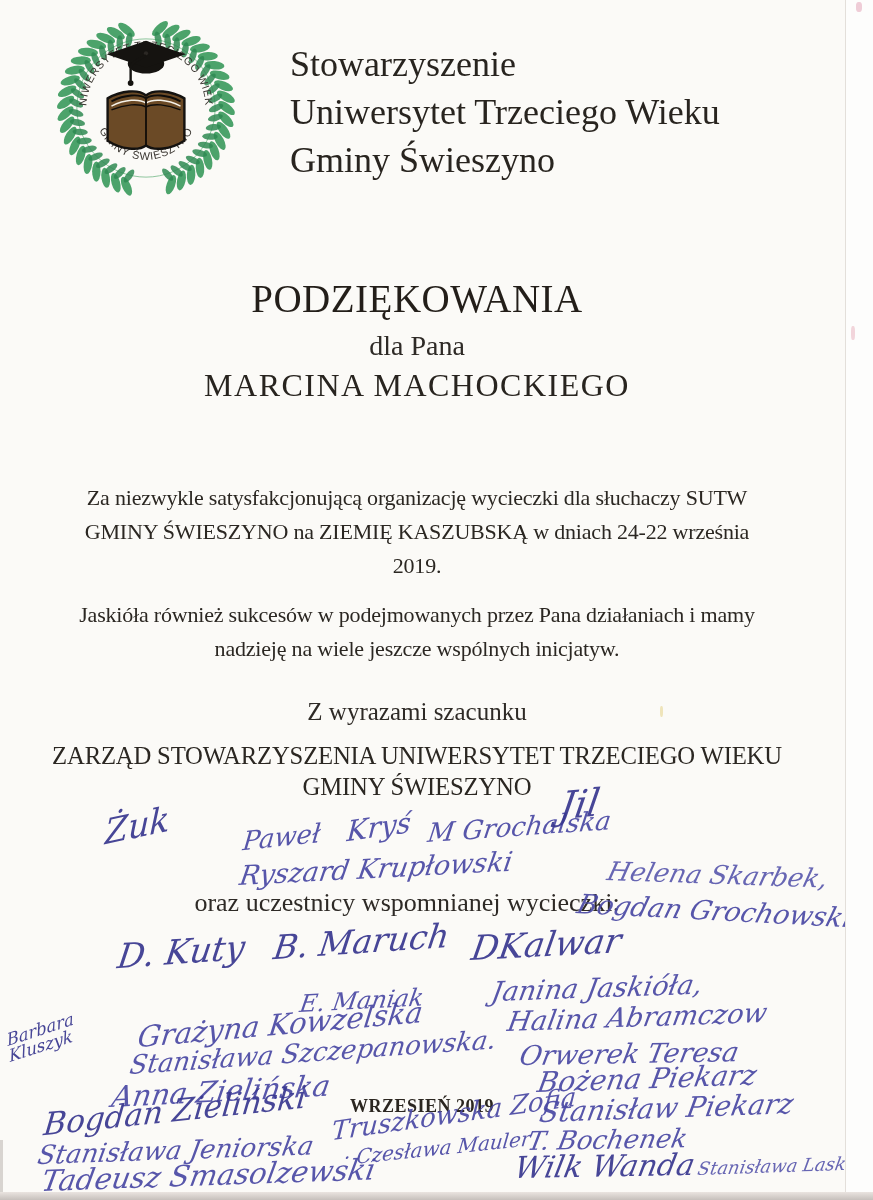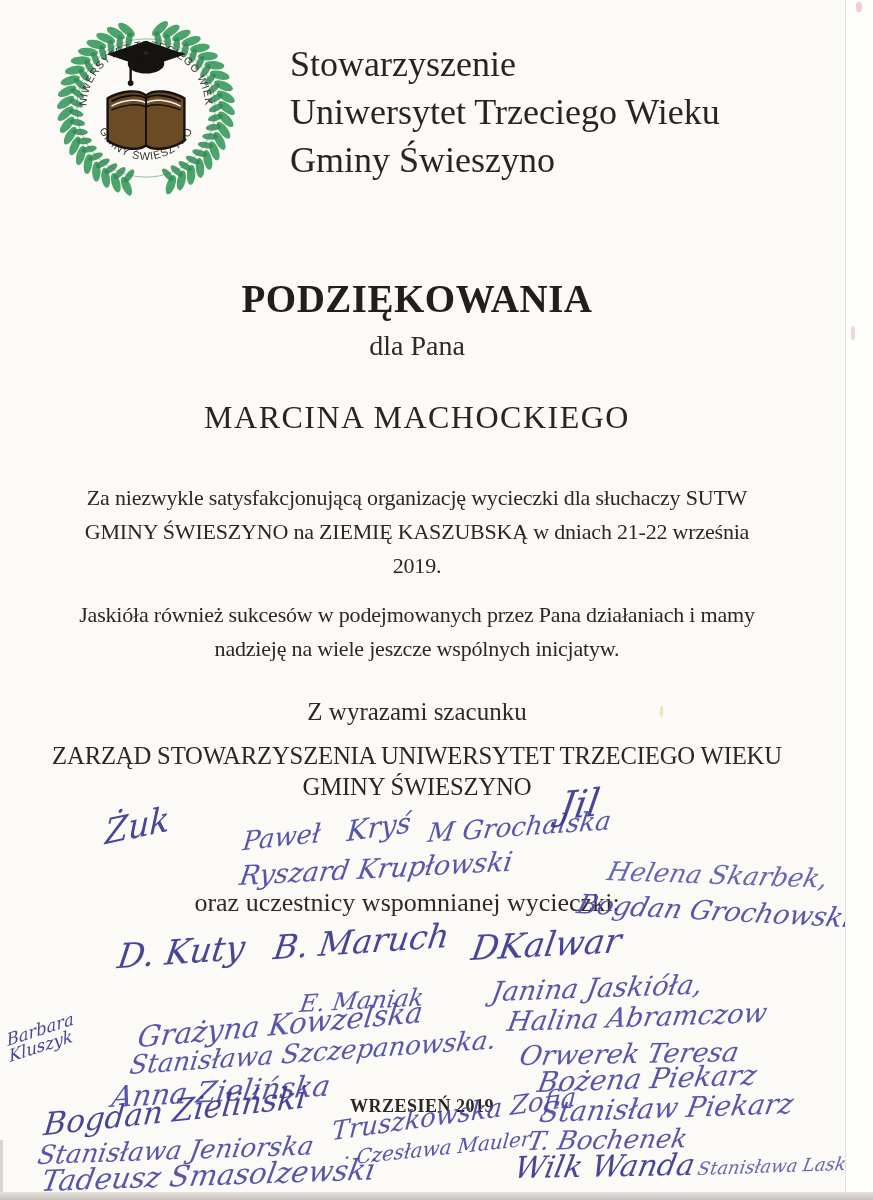--- a/index.html
+++ b/index.html
@@ -12,23 +12,23 @@
   
   .scan-right-strip{position:absolute; right:0; top:0; width:27px; height:1200px;
     background:#fdfdfc; border-left:1px solid #e3dfda;}
   .scan-bottom-band{position:absolute; left:0; bottom:0; width:873px; height:8px;
     background:linear-gradient(#eae4e0,#c6c0bc);}
   .speck{position:absolute; border-radius:40%;}
   
   .pcol{position:absolute; left:6px; width:822px; text-align:center;}
   .header-block{position:absolute; left:290px; top:40px; width:480px; text-align:left;
     font-size:36px; line-height:48px; color:#28241f;}
-  .cert-title{top:276px; font-size:39px; font-weight:bold; letter-spacing:0.5px; color:#231e19;}
+  .cert-title{top:276px; font-size:39px; font-weight:normal; letter-spacing:0.5px; color:#231e19;}
   .cert-sub{top:330px; font-size:28px;}
-  .cert-recipient{top:399px; font-size:32px; letter-spacing:1.5px; color:#28241f;}
+  .cert-recipient{top:367px; font-size:32px; letter-spacing:1.5px; color:#28241f;}
   .para{font-size:22px; line-height:34px; letter-spacing:-0.2px; color:#2b2722;}
   .para1{top:481px;}
   .para2{top:598px;}
   .salutation{top:698px; font-size:25px;}
   .board-lines{top:740px; font-size:26px; line-height:31px; letter-spacing:-0.2px;
     transform:scaleX(0.95); transform-origin:center; color:#2b2722;}
   .caption{top:888px; font-size:26px; left:-4px;}
   .date-stamp{position:absolute; left:338px; top:1096px; font-size:18px; font-weight:bold;
     letter-spacing:0.5px; color:#2b2620;margin-left:12px;}
   
@@ -244,21 +244,21 @@
     <div>Uniwersytet Trzeciego Wieku</div>
     <div>Gminy Świeszyno</div>
   </div>
 
   <div class="pcol cert-title">PODZIĘKOWANIA</div>
   <div class="pcol cert-sub">dla Pana</div>
   <div class="pcol cert-recipient">MARCINA MACHOCKIEGO</div>
 
   <div class="pcol para para1">
     <div>Za niezwykle satysfakcjonującą organizację wycieczki dla słuchaczy SUTW</div>
-    <div>GMINY ŚWIESZYNO na ZIEMIĘ KASZUBSKĄ w dniach 21-22 września</div>
+    <div>GMINY ŚWIESZYNO na ZIEMIĘ KASZUBSKĄ w dniach 24-22 września</div>
     <div>2019.</div>
   </div>
   <div class="pcol para para2">
     <div>Jaskióła również sukcesów w podejmowanych przez Pana działaniach i mamy</div>
     <div>nadzieję na wiele jeszcze wspólnych inicjatyw.</div>
   </div>
 
   <div class="pcol salutation">Z wyrazami szacunku</div>
   <div class="pcol board-lines">
     <div>ZARZĄD STOWARZYSZENIA UNIWERSYTET TRZECIEGO WIEKU</div>

